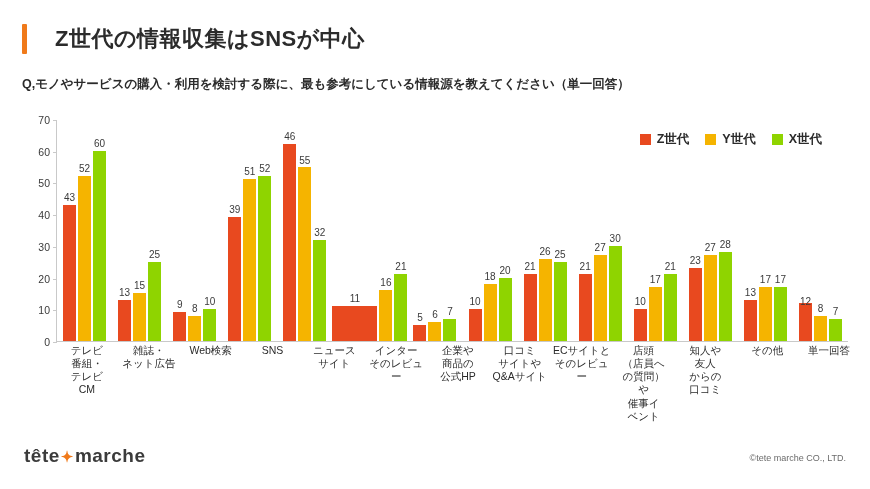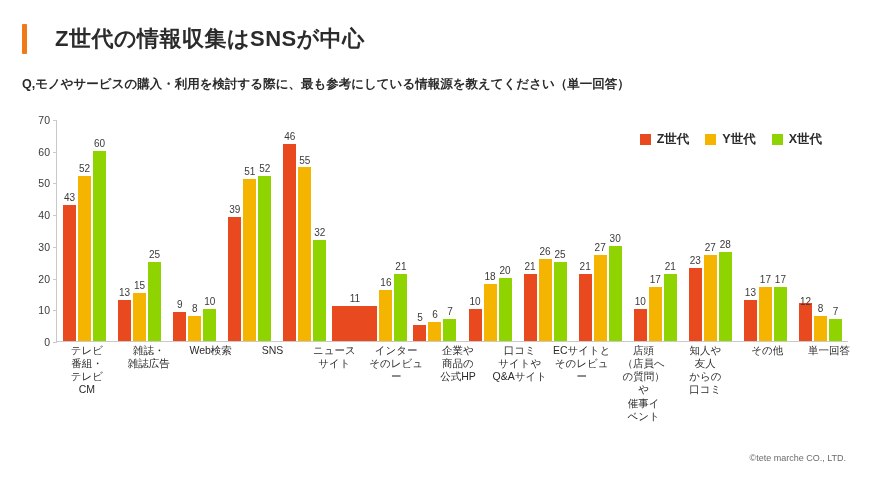--- a/index.html
+++ b/index.html
@@ -452,21 +452,21 @@
 
   <div class="x-labels">
       <div class="x-label">
         <div>テレビ</div>
         <div>番組・</div>
         <div>テレビ</div>
         <div>CM</div>
       </div>
       <div class="x-label">
         <div>雑誌・</div>
-        <div>雑誌広告</div>
+        <div>ネット広告</div>
       </div>
       <div class="x-label">
         <div>Web検索</div>
       </div>
       <div class="x-label">
         <div>SNS</div>
       </div>
       <div class="x-label">
         <div>ニュース</div>
         <div>サイト</div>
@@ -504,15 +504,20 @@
         <div>口コミ</div>
       </div>
       <div class="x-label">
         <div>その他</div>
       </div>
       <div class="x-label">
         <div>単一回答</div>
       </div>
     </div>
 
+  <div class="footer-logo">
+    <span>tête</span>
+    <span class="logo-star">✦</span>
+    <span>marche</span>
+  </div>
 
   <div class="copyright">©tete marche CO., LTD.</div>
 </div>
 
 </body></html>

